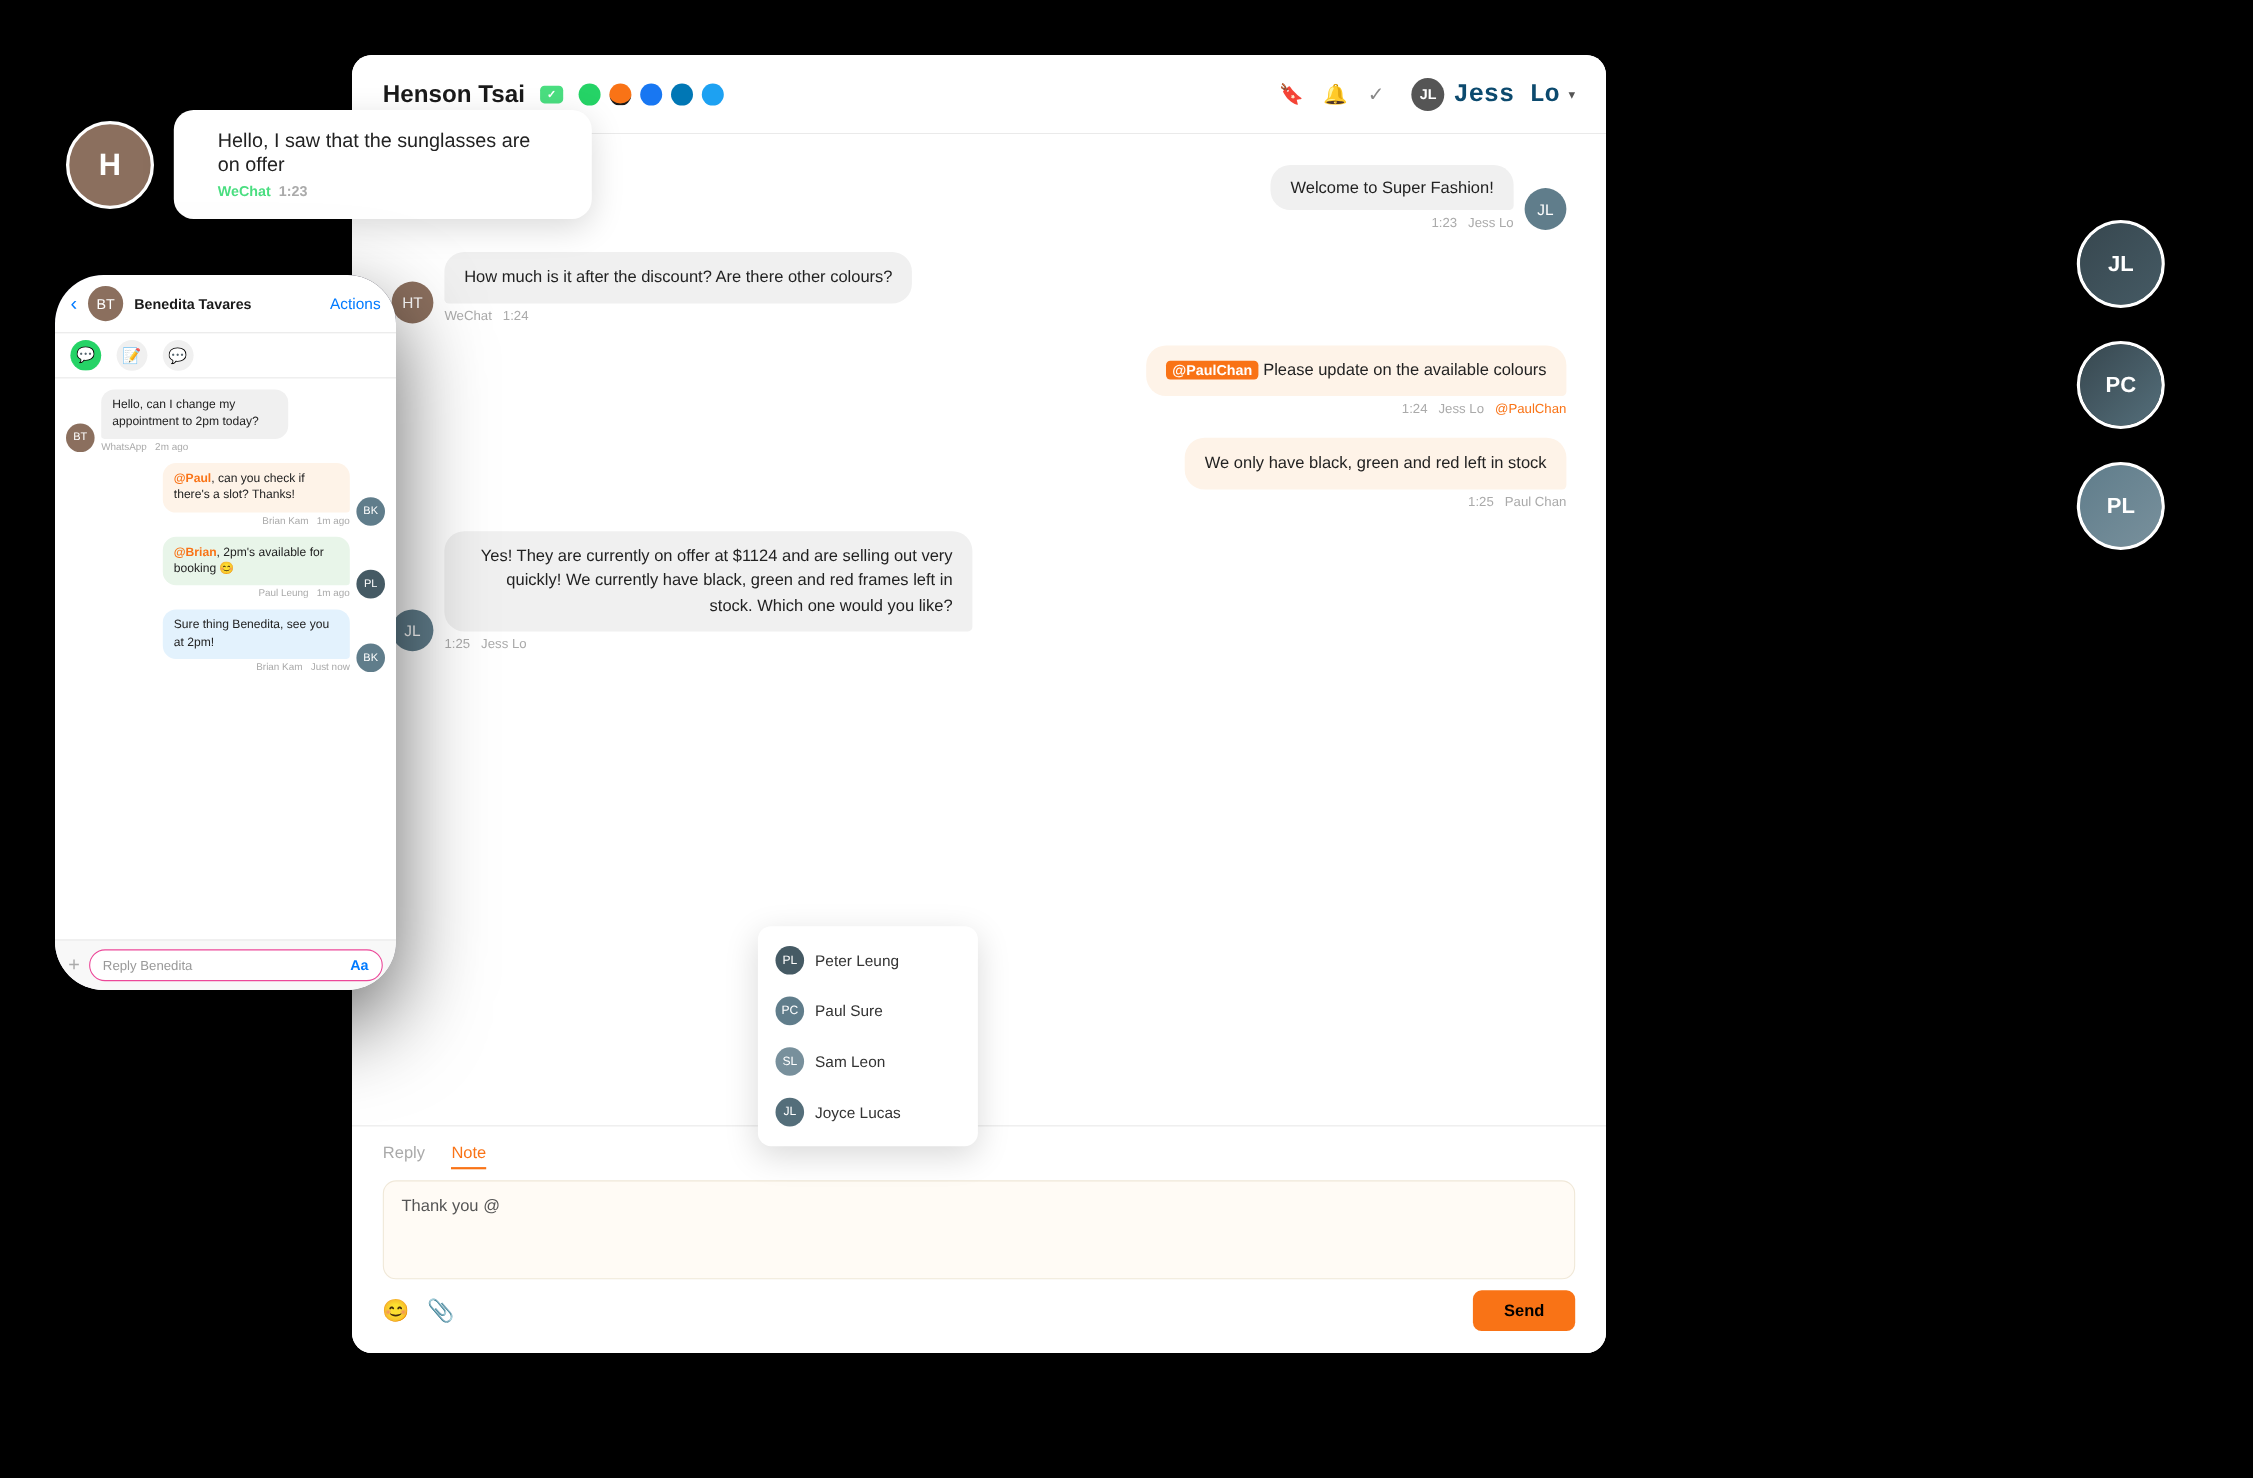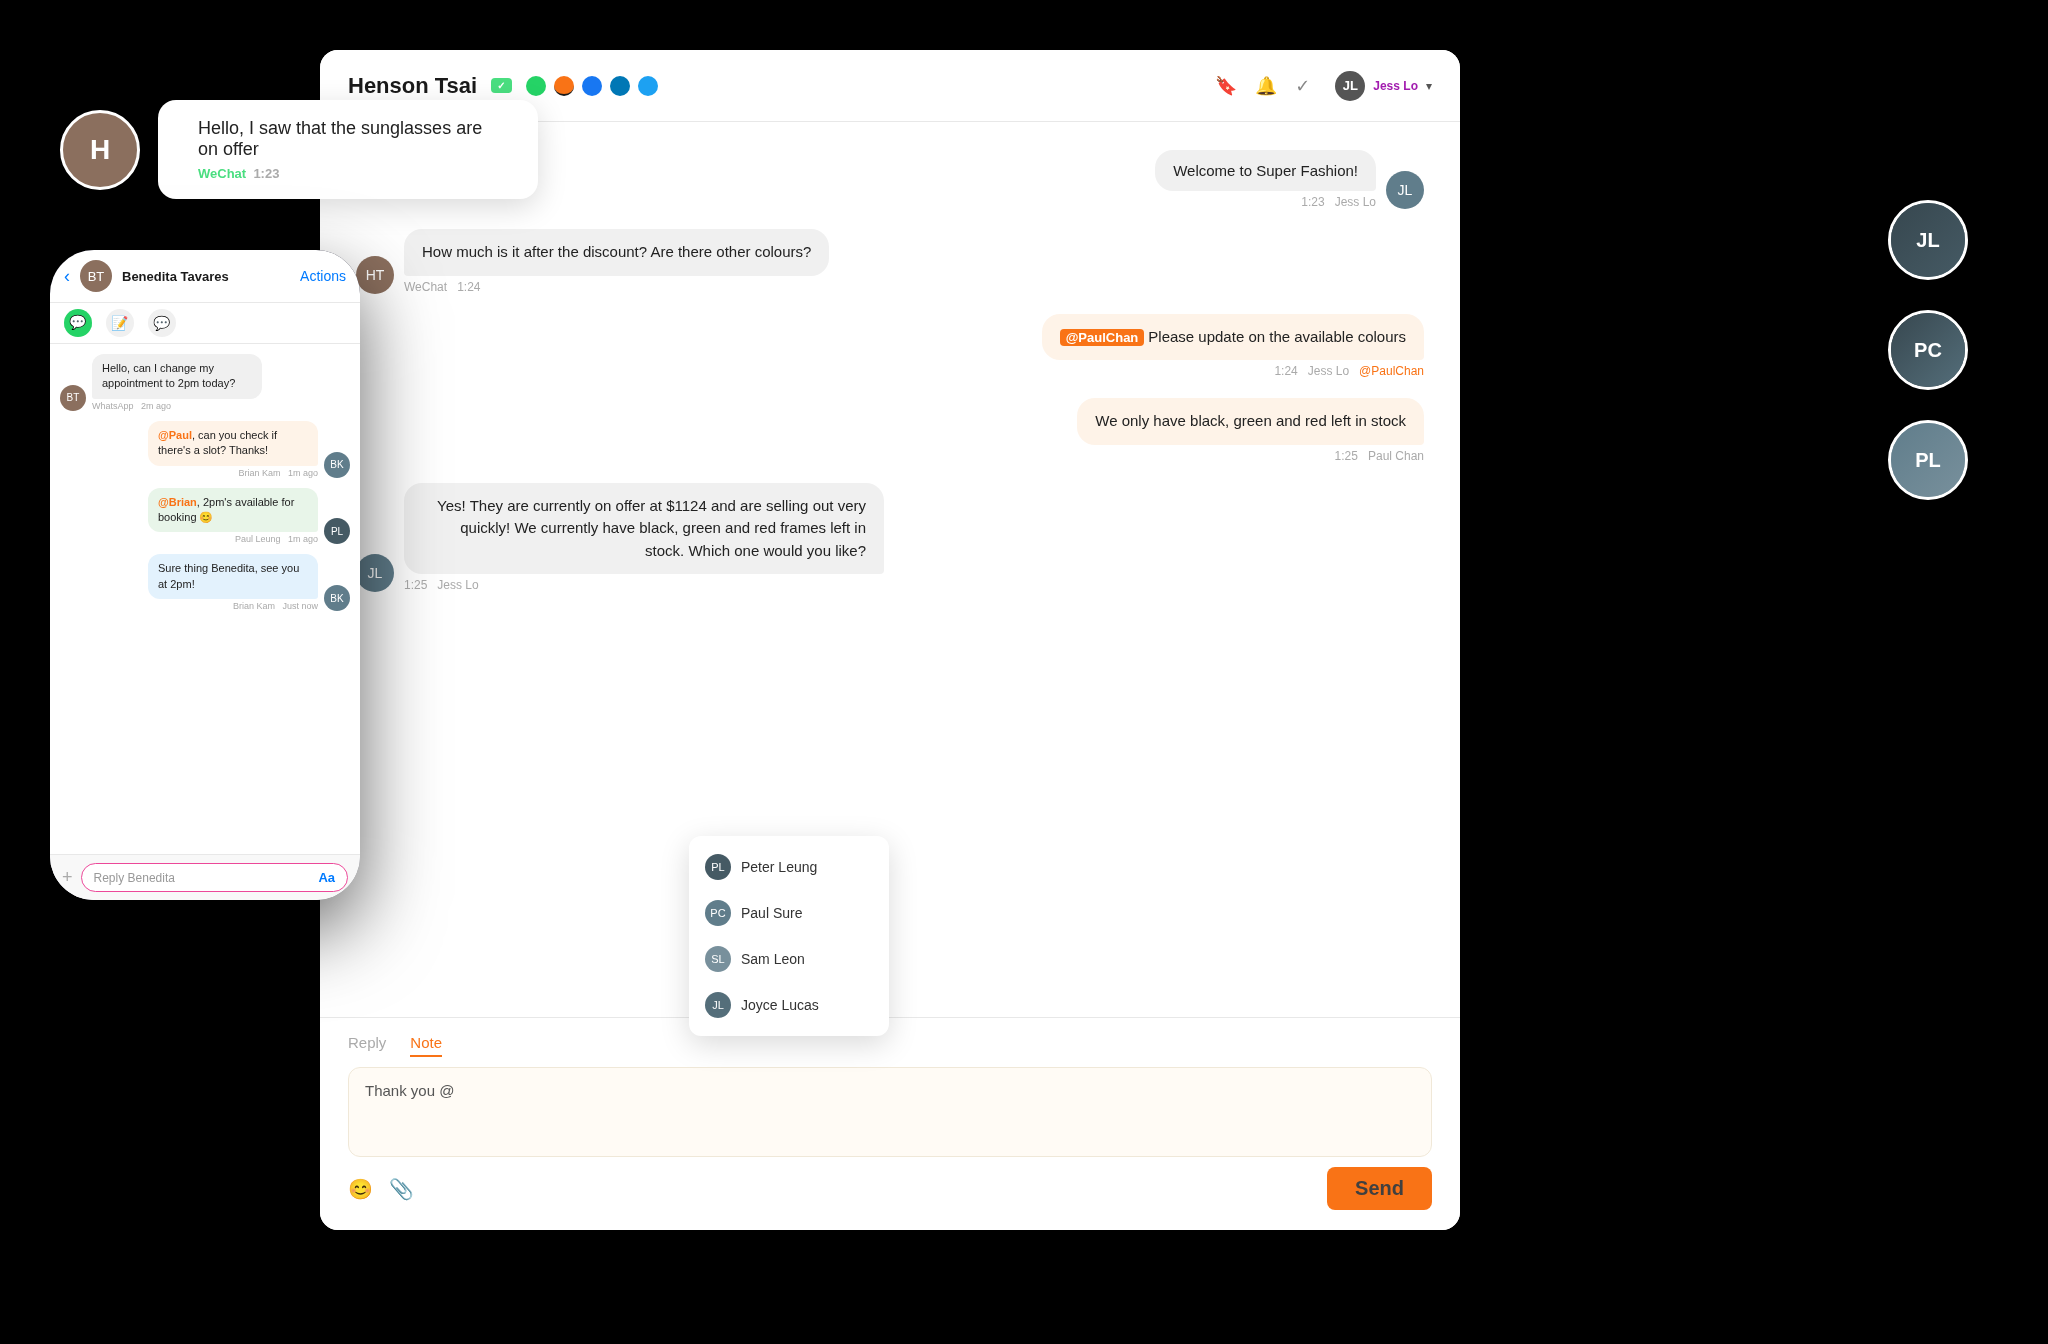--- a/index.html
+++ b/index.html
@@ -92,23 +92,24 @@
       background: #555;
       overflow: hidden;
       display: flex;
       align-items: center;
       justify-content: center;
       color: #fff;
       font-size: 13px;
       font-weight: 600;
     }
     .user-name {
-      font-size: 12px;
+      font-size: 23px;
       font-weight: 600;
-      color: #a21caf;
+      color: #0c4a6e;
+      font-family: Liberation Mono, monospace;
     }
     .chevron-down {
       font-size: 12px;
       color: #555;
     }
 
     
     .chat-area {
       flex: 1;
       overflow-y: auto;
@@ -231,25 +232,25 @@
     }
     .reply-actions {
       display: flex;
       justify-content: space-between;
       align-items: center;
       margin-top: 10px;
     }
     .reply-icons { display: flex; gap: 16px; font-size: 20px; color: #aaa; }
     .send-btn {
       background: #f97316;
-      color: #404040;
+      color: #000000;
       border: none;
       border-radius: 8px;
       padding: 10px 28px;
-      font-size: 20px;
+      font-size: 15px;
       font-weight: 600;
       cursor: pointer;
     }
 
     
     .mention-dropdown {
       position: absolute;
       bottom: 120px;
       left: 340px;
       background: #fff;

